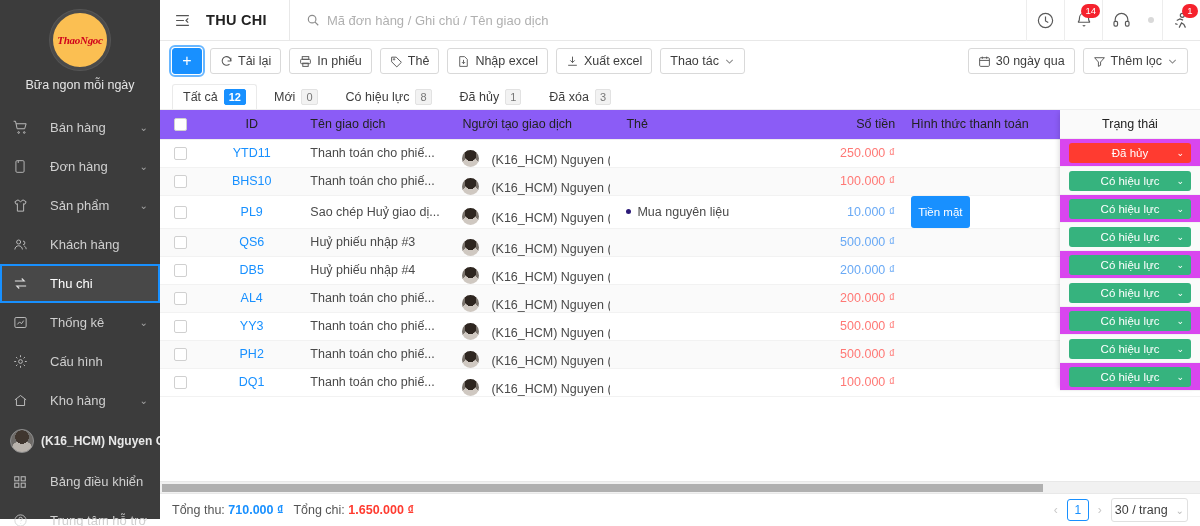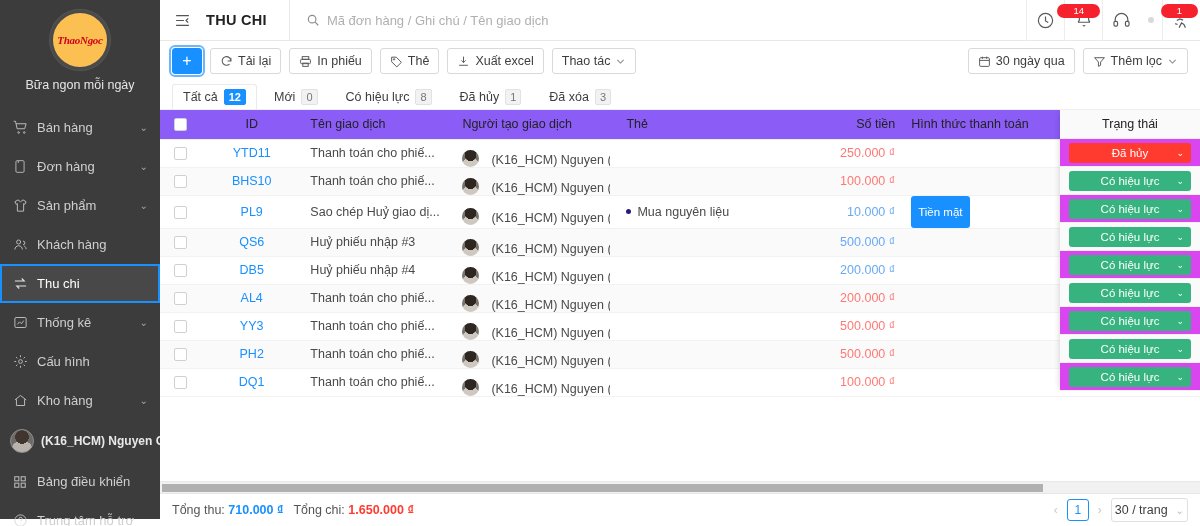--- a/index.html
+++ b/index.html
@@ -34,21 +34,21 @@
     color: #d0021b; font-size: 11px;
     letter-spacing: -0.3px;
     box-shadow: 0 0 0 1px #555;
   }
   .brand-name {
     margin-top: 8px; font-size: 12.5px; color: #e6e6e6;
   }
   .nav { margin-top: 10px; flex: 0 0 auto; }
   .nav-item {
     height: 39px; display: flex; align-items: center;
-    padding: 0 12px; gap: 9px; font-size: 13px; color: #cfcfcf;
+    padding: 0 12px; gap: 22px; font-size: 13px; color: #cfcfcf;
     cursor: pointer; position: relative;
   }
   .nav-item .ico { width: 16px; height: 16px; flex: 0 0 16px; display:flex; align-items:center; justify-content:center; opacity:.85; }
   .nav-item .lbl { flex: 1; white-space: nowrap; }
   .nav-item .chev { font-size: 10px; opacity: .7; }
   .nav-item.active {
     background: #484848;
     color: #fff;
     outline: 2px solid #1890ff;
     outline-offset: -2px;
@@ -90,21 +90,21 @@
   .top-icons { display: flex; align-items: center; height: 41px; flex: 0 0 auto; }
   .top-ico {
     width: 38px; height: 41px; display: flex; align-items: center; justify-content: center;
     border-left: 1px solid #ededed; color: #5a5a5a; position: relative; cursor: pointer;
   }
   .top-ico.nb { border-left: none; width: 22px; }
   .badge {
     position: absolute; top: 4px; right: 2px;
     background: #f5222d; color: #fff; border-radius: 9px;
     font-size: 9.5px; line-height: 14px; height: 14px; min-width: 16px;
-    padding: 0 16px; text-align: center; font-weight: normal; margin-left: 11px;
+    padding: 0 4px; text-align: center; font-weight: normal; margin-left: 11px;
   }
   .dot-sep { width: 6px; height: 6px; border-radius: 50%; background: #d9d9d9; }
 
   
   .toolbar {
     height: 40px; flex: 0 0 40px; display: flex; align-items: center;
     padding: 0 12px; gap: 8px; background: #fff;
   }
   .btn {
     height: 26px; border: 1px solid #d9d9d9; background: #fff; border-radius: 3px;
@@ -438,20 +438,29 @@
       <button class="btn">
         <span class="ico">
             <svg width="13" height="13" viewBox="0 0 24 24" fill="none" stroke="#595959" stroke-width="1.8">
               <path d="M3 12.5V4h8.5L21 13.5 12.5 22z"></path>
               <circle cx="7.5" cy="8" r="1.3"></circle>
             </svg>
           </span>
         <span>Thẻ</span>
       </button>
 
+      <button class="btn">
+        <span class="ico">
+            <svg width="13" height="13" viewBox="0 0 24 24" fill="none" stroke="#595959" stroke-width="1.7">
+              <path d="M5 3h9l5 5v13H5z"></path>
+              <path d="M12 9v7M9 13l3 3 3-3"></path>
+            </svg>
+          </span>
+        <span>Nhập excel</span>
+      </button>
 
       <button class="btn">
         <span class="ico">
             <svg width="13" height="13" viewBox="0 0 24 24" fill="none" stroke="#595959" stroke-width="1.8">
               <path d="M12 3v11M8 10l4 4 4-4"></path>
               <path d="M4 19h16"></path>
             </svg>
           </span>
         <span>Xuất excel</span>
       </button>

